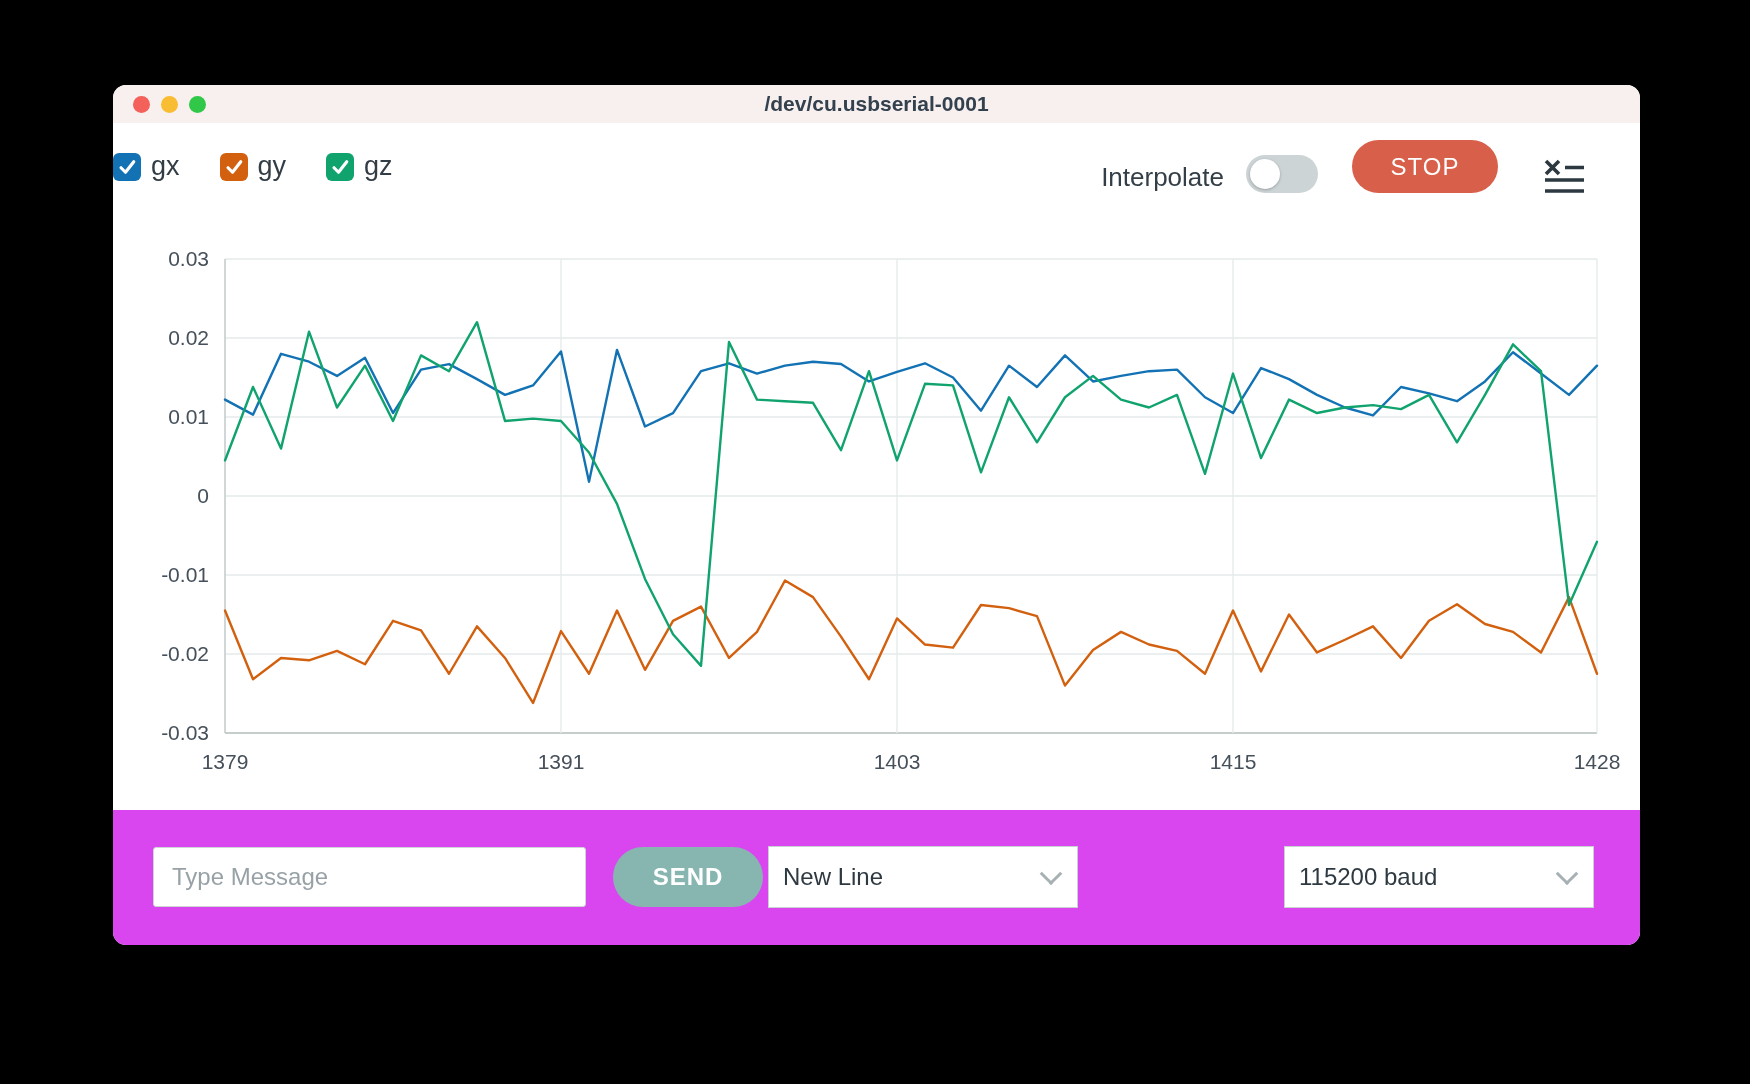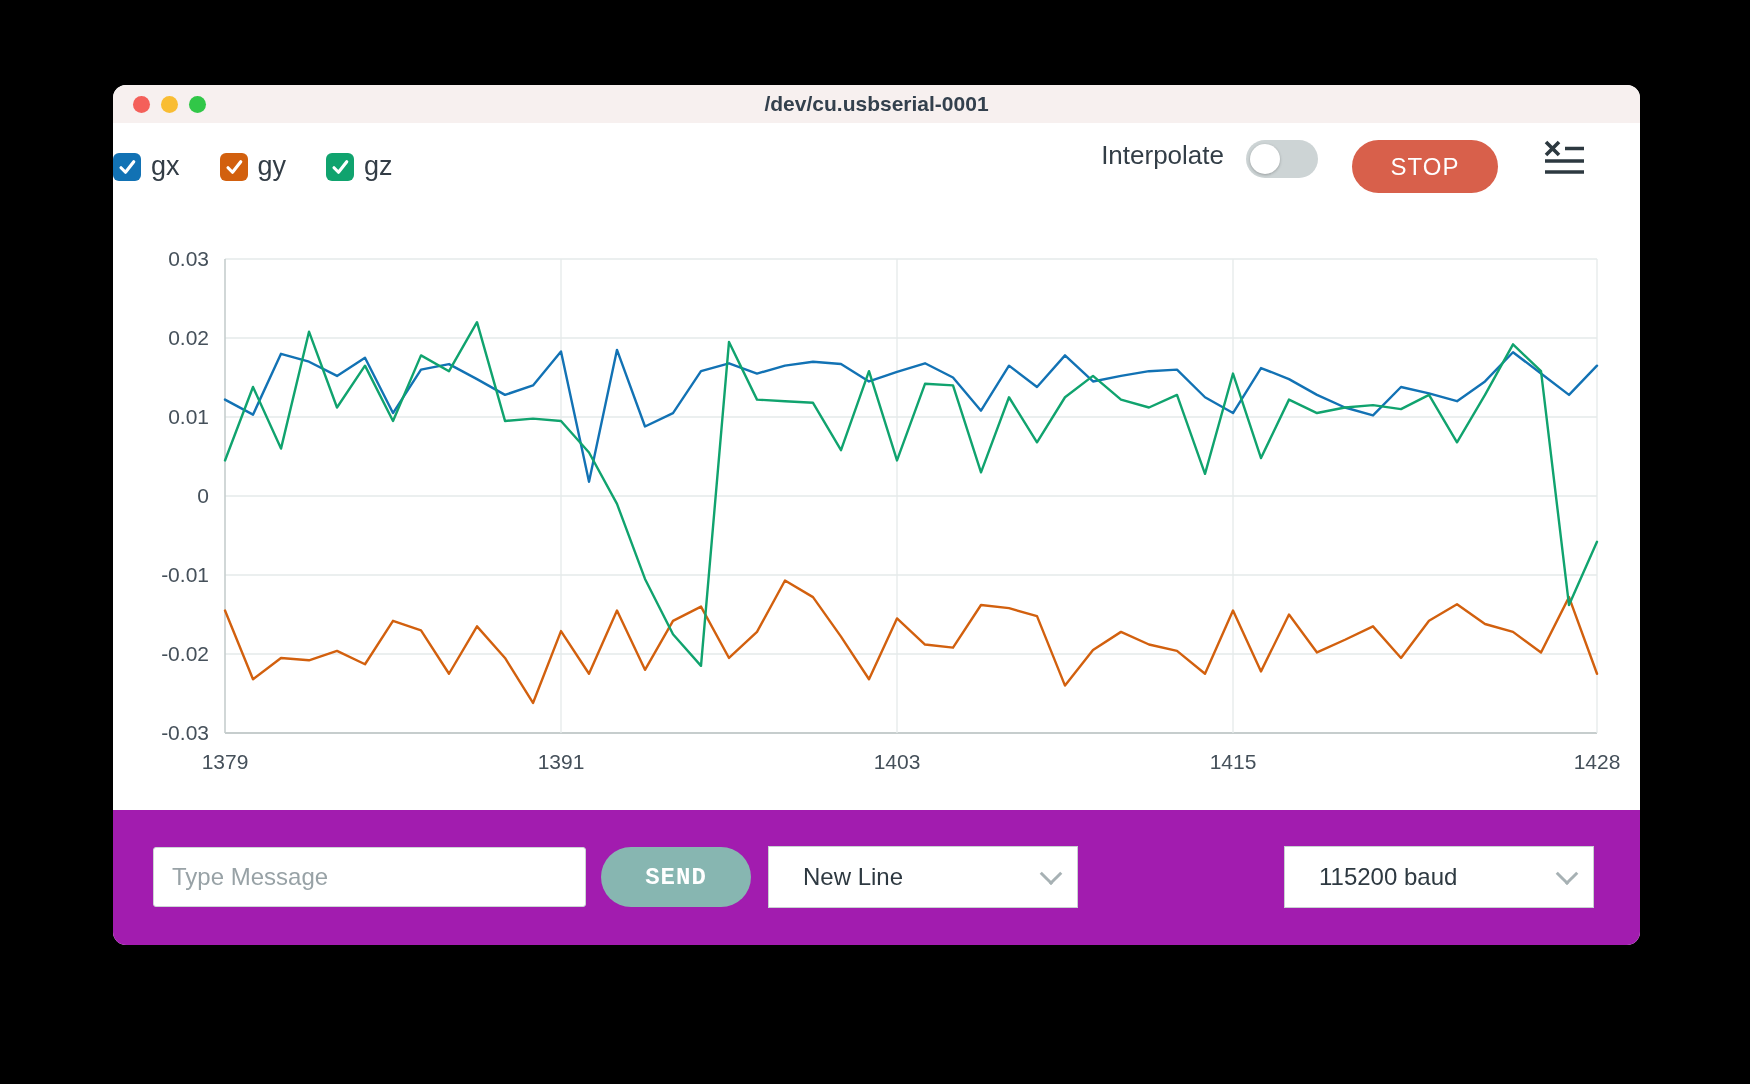--- a/index.html
+++ b/index.html
@@ -16,47 +16,47 @@
   .light{width:17px;height:17px;border-radius:50%;}
   .title{font-size:21px;font-weight:bold;color:#33404d;}
   .toolbar{position:absolute;left:0;top:38px;width:100%;height:87px;
     background:#fff;display:flex;align-items:center;}
   .legend{display:flex;align-items:center;gap:40px;}
   .legend-item{display:flex;align-items:center;gap:10px;cursor:default;}
   .cbox{width:28px;height:28px;border-radius:6px;display:flex;
     align-items:center;justify-content:center;}
   .cbox svg{width:18px;height:18px;}
   .legend-label{font-size:27px;color:#333d46;}
-  .right-controls{margin-left:auto;display:flex;align-items:flex-start;
+  .right-controls{margin-left:auto;display:flex;align-items:flex-end;
     padding-right:56px;}
   .interp-label{font-size:26px;color:#333e47;}
   .toggle{width:72px;height:38px;border-radius:19px;margin-left:22px;
     position:relative;}
   .knob{position:absolute;left:4px;top:4px;width:30px;height:30px;
     border-radius:50%;background:#fff;box-shadow:0 1px 3px rgba(0,0,0,.25);}
   .stop-btn{width:146px;height:53px;border-radius:27px;margin-left:34px;
     border:none;color:#fff;font-size:24px;font-weight:normal;letter-spacing:1px;
     display:flex;align-items:center;justify-content:center;
     font-family:inherit;}
   .list-icon{margin-left:46px;width:40px;height:34px;}
   .chart-svg{position:absolute;left:0;top:125px;}
   .bottom-bar{position:absolute;left:0;top:725px;width:100%;height:135px;
     background:#e9efed;}
   .msg-input{position:absolute;left:40px;top:37px;width:433px;height:60px;
     background:#fff;border:1px solid #cdd5d5;border-radius:3px;
     font-size:24px;color:#2e3941;padding:0 18px;box-sizing:border-box;
     font-family:inherit;outline:none;}
   .msg-input::placeholder{color:#98a2a6;}
-  .send-btn{position:absolute;left:488px;top:37px;width:150px;height:60px;
+  .send-btn{position:absolute;left:500px;top:37px;width:150px;height:60px;
     border-radius:30px;border:none;color:#fff;font-size:24px;font-weight:bold;
     letter-spacing:1px;display:flex;align-items:center;justify-content:center;
-    font-family:Liberation Mono, monospace;}
+    font-family:Liberation Sans, sans-serif;}
   .select{position:absolute;top:36px;height:62px;background:#fff;
     border:1px solid #c9d1d1;display:flex;align-items:center;
-    padding-left:34px;box-sizing:border-box;font-size:24px;color:#2e3941;}
+    padding-left:14px;box-sizing:border-box;font-size:24px;color:#2e3941;}
   .select .chev{position:absolute;right:18px;top:50%;width:13px;height:13px;
     border-right:3px solid #a7b1b4;border-bottom:3px solid #a7b1b4;
     transform:translateY(-70%) rotate(45deg);}
   .select-newline{left:655px;width:310px;}
   .select-baud{left:1171px;width:310px;text-align:center;}
 </style>
 </head>
 <body>
 
 <div class="stage">
@@ -138,21 +138,21 @@
         <text x="784" y="559" text-anchor="middle" font-size="21" fill="#45505a">1403</text>
         <line x1="1120" y1="49" x2="1120" y2="523" stroke="#e5eaea" stroke-width="1.3"></line>
         <text x="1120" y="559" text-anchor="middle" font-size="21" fill="#45505a">1415</text>
         <line x1="1484" y1="49" x2="1484" y2="523" stroke="#e5eaea" stroke-width="1.3"></line>
         <text x="1484" y="559" text-anchor="middle" font-size="21" fill="#45505a">1428</text>
         <polyline points="112,189.61999999999998 140,204.63 168,143.8 196,151.7 224,165.92 252,147.75 280,203.04999999999998 308,159.6 336,154.07 364,169.07999999999998 392,184.88 420,175.40000000000003 448,141.43 476,271.78 504,139.85 532,216.48 560,203.04999999999998 588,161.17999999999998 616,153.28 644,163.55 672,155.64999999999998 700,151.7 728,154.07 756,171.45 784,161.97 812,153.28 840,167.5 868,200.68 896,155.64999999999998 924,176.98000000000002 952,145.38 980,171.45 1008,165.92 1036,161.17999999999998 1064,159.6 1092,187.25 1120,203.04999999999998 1148,158.01999999999998 1176,169.07999999999998 1204,184.88 1232,197.51999999999998 1260,205.42 1288,176.98000000000002 1316,183.3 1344,191.20000000000002 1372,171.45 1400,142.21999999999997 1428,163.55 1456,184.88 1484,155.64999999999998" fill="none" stroke="#1272b4" stroke-width="2.4" stroke-linejoin="round" stroke-linecap="round"></polyline>
         <polyline points="112,400.55 140,469.28000000000003 168,447.95000000000005 196,450.32 224,440.84000000000003 252,454.27 280,410.82 308,420.3 336,463.75 364,416.35 392,447.95000000000005 420,492.98 448,421.09000000000003 476,463.75 504,400.55 532,459.8 560,410.82 588,396.59999999999997 616,447.95000000000005 644,421.88 672,370.53 700,387.12 728,426.61999999999995 756,469.28000000000003 784,408.45 812,434.52000000000004 840,437.68 868,395.02 896,398.18 924,406.08 952,475.6 980,440.05 1008,421.88 1036,434.52000000000004 1064,440.84000000000003 1092,463.75 1120,400.55 1148,461.38 1176,404.5 1204,442.42 1232,429.78 1260,416.35 1288,447.95000000000005 1316,410.82 1344,394.2300000000001 1372,413.97999999999996 1400,421.88 1428,442.42 1456,387.12 1484,463.75" fill="none" stroke="#d2600e" stroke-width="2.4" stroke-linejoin="round" stroke-linecap="round"></polyline>
         <polyline points="112,250.45000000000002 140,176.98000000000002 168,238.6 196,121.68 224,197.51999999999998 252,155.64999999999998 280,210.95 308,145.38 336,161.17999999999998 364,112.20000000000002 392,210.95 420,208.58 448,210.95 476,242.55000000000004 504,293.9 532,368.95 560,424.25 588,455.84999999999997 616,131.95 644,189.61999999999998 672,191.20000000000002 700,192.78000000000003 728,240.18 756,161.17999999999998 784,250.45000000000002 812,173.82 840,175.40000000000003 868,262.3 896,187.25 924,232.27999999999997 952,187.25 980,165.92 1008,189.61999999999998 1036,197.51999999999998 1064,184.88 1092,263.88 1120,163.55 1148,248.08 1176,189.61999999999998 1204,203.04999999999998 1232,197.51999999999998 1260,195.15 1288,199.10000000000002 1316,184.88 1344,232.27999999999997 1372,184.88 1400,134.32 1428,161.17999999999998 1456,395.02 1484,331.82000000000005" fill="none" stroke="#10a36e" stroke-width="2.4" stroke-linejoin="round" stroke-linecap="round"></polyline>
       </svg>
 
-    <div class="bottom-bar" style="background: #a21caf;">
+    <div class="bottom-bar" style="background: #d946ef;">
       <input class="msg-input" type="text" placeholder="Type Message" style="">
       <button class="send-btn" style="background: rgb(135, 182, 177);">SEND</button>
       <div class="select select-newline">
         <span>New Line</span>
         <span class="chev"></span>
       </div>
       <div class="select select-baud">
         <span>115200 baud</span>
         <span class="chev"></span>
       </div>

